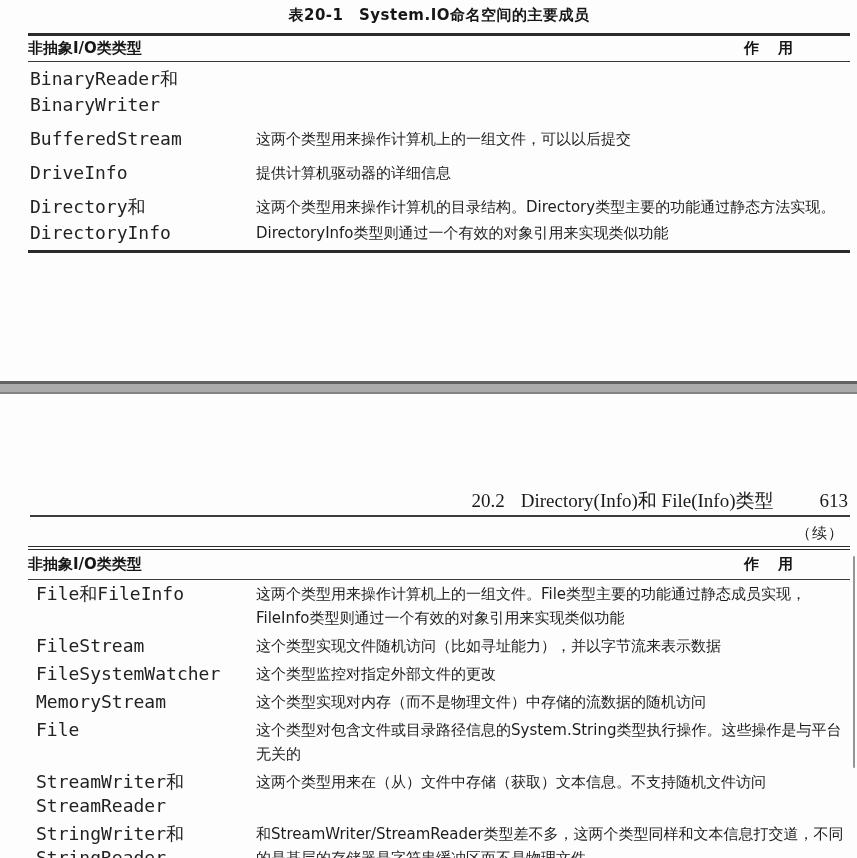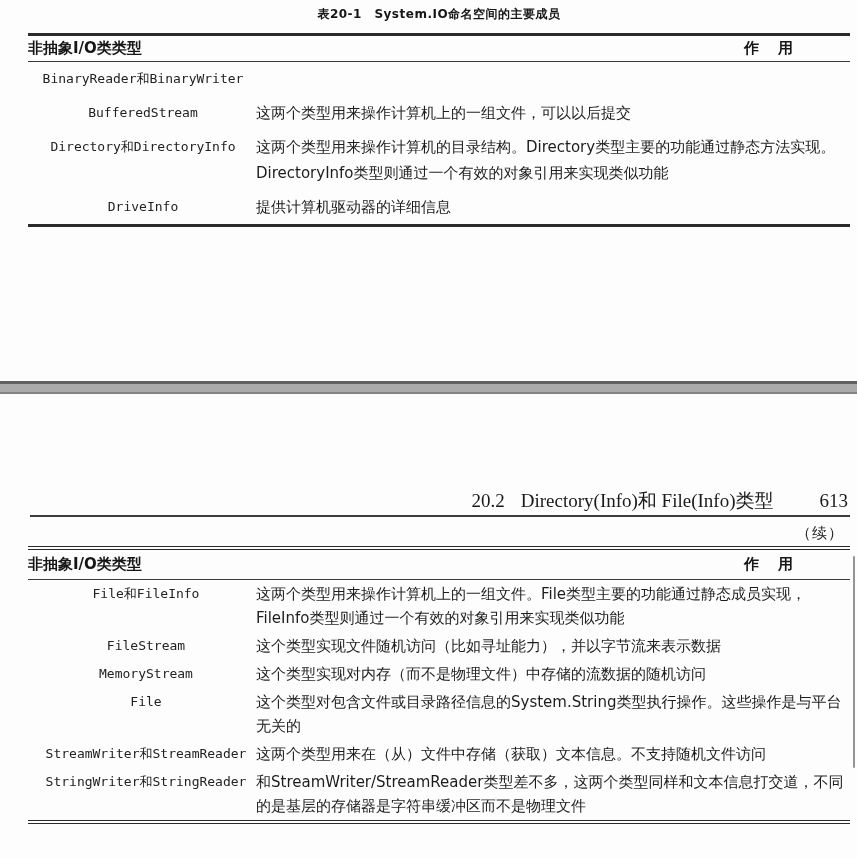--- a/index.html
+++ b/index.html
@@ -7,38 +7,38 @@
     position:relative;
     width:857px;height:858px;
     background:#fdfdfd;
     overflow:hidden;
     font-family:"DejaVu Sans", sans-serif;
     color:#1d1d1d;
   }
   
   .table-title{
     position:absolute;top:6px;left:28px;width:822px;
-    text-align:center;font-size:12px;font-weight:bold;color:#161616;
+    text-align:center;font-size:15px;font-weight:bold;color:#161616;
     letter-spacing:.5px;
   }
   
   .io-table{position:absolute;left:28px;width:822px;}
   .io-table .thead{
     display:flex;align-items:center;
     border-bottom:1px solid #3a3a3a;
     font-weight:bold;font-size:15px;color:#161616;
   }
   .io-table .th-name{width:228px;text-align:left;}
   .io-table .th-desc{flex:1;text-align:right;}
   .io-table .th-desc .shift{display:inline-block;transform:translateX(-55px);letter-spacing:2px;}
   .io-table .trow{display:flex;}
   .io-table .td-name{
     width:228px;box-sizing:border-box;
     font-family:"DejaVu Sans Mono", monospace;
-    font-size:13px;color:#222;text-align:center;
+    font-size:18px;color:#222;
   }
   .io-table .td-desc{flex:1;box-sizing:border-box;padding-right:4px;font-size:15px;color:#1d1d1d;}
   
   .t1{top:33px;border-top:3px solid #2b2b2b;}
   .t1 .thead{height:25px;}
   .t1 .trow{padding:4px 0;}
   .t1 .td-name{padding-left:2px;line-height:26px;}
   .t1 .td-desc{line-height:26px;}
   .t1 .tbody{border-bottom:3px solid #2b2b2b;}
   
@@ -95,26 +95,26 @@
     </div>
     <div class="tbody">
       <div class="trow">
         <div class="td-name">BinaryReader和BinaryWriter</div>
       </div>
       <div class="trow">
         <div class="td-name">BufferedStream</div>
         <div class="td-desc">这两个类型用来操作计算机上的一组文件，可以以后提交</div>
       </div>
       <div class="trow">
+        <div class="td-name">DriveInfo</div>
+        <div class="td-desc">提供计算机驱动器的详细信息</div>
+      </div>
+      <div class="trow">
         <div class="td-name">Directory和DirectoryInfo</div>
         <div class="td-desc">这两个类型用来操作计算机的目录结构。Directory类型主要的功能通过静态方法实现。DirectoryInfo类型则通过一个有效的对象引用来实现类似功能</div>
-      </div>
-      <div class="trow">
-        <div class="td-name">DriveInfo</div>
-        <div class="td-desc">提供计算机驱动器的详细信息</div>
       </div>
     </div>
   </div>
 
   <div class="page-divider"></div>
 
   <div class="running-head">
     <span class="sec-num">20.2</span><span class="sec-title">Directory(Info)和 File(Info)类型</span><span class="page-num">613</span>
   </div>
 
@@ -130,20 +130,24 @@
     <div class="tbody">
       <div class="trow">
         <div class="td-name">File和FileInfo</div>
         <div class="td-desc">这两个类型用来操作计算机上的一组文件。File类型主要的功能通过静态成员实现，FileInfo类型则通过一个有效的对象引用来实现类似功能</div>
       </div>
       <div class="trow">
         <div class="td-name">FileStream</div>
         <div class="td-desc">这个类型实现文件随机访问（比如寻址能力），并以字节流来表示数据</div>
       </div>
       <div class="trow">
+        <div class="td-name">FileSystemWatcher</div>
+        <div class="td-desc">这个类型监控对指定外部文件的更改</div>
+      </div>
+      <div class="trow">
         <div class="td-name">MemoryStream</div>
         <div class="td-desc">这个类型实现对内存（而不是物理文件）中存储的流数据的随机访问</div>
       </div>
       <div class="trow">
         <div class="td-name">File</div>
         <div class="td-desc">这个类型对包含文件或目录路径信息的System.String类型执行操作。这些操作是与平台无关的</div>
       </div>
       <div class="trow">
         <div class="td-name">StreamWriter和StreamReader</div>
         <div class="td-desc">这两个类型用来在（从）文件中存储（获取）文本信息。不支持随机文件访问</div>

